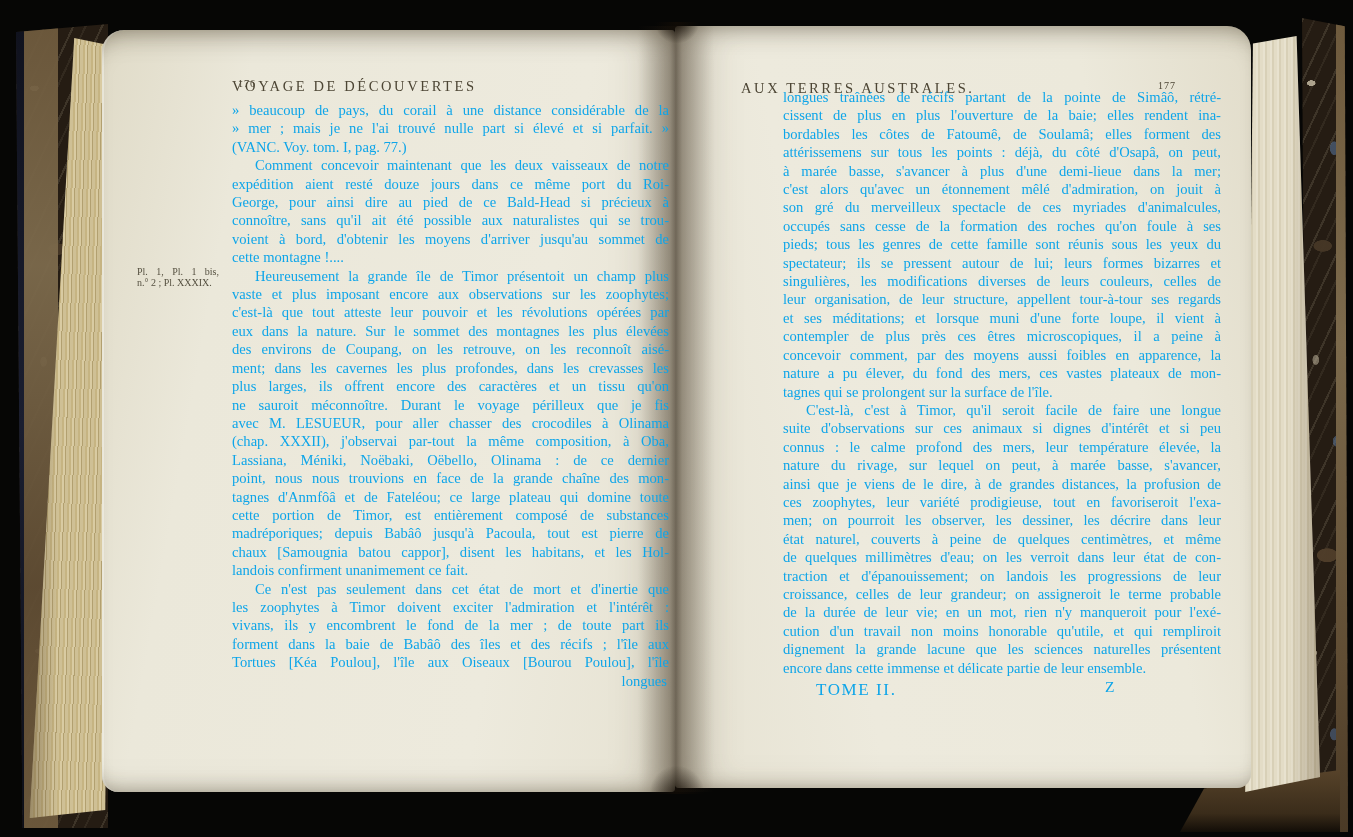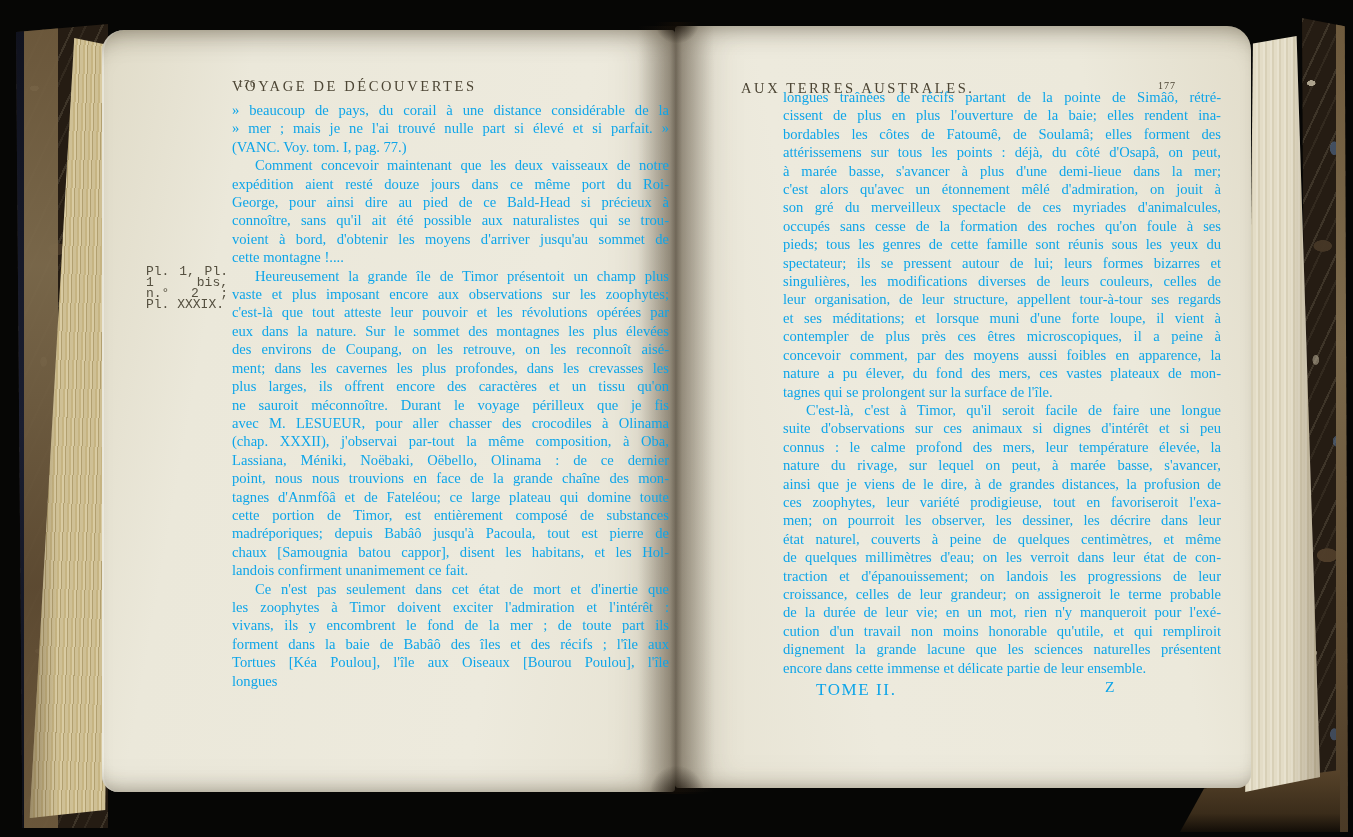--- a/index.html
+++ b/index.html
@@ -80,24 +80,24 @@
   .head-left .pnum{left:6px;}
   .head-right{left:741px;top:80px;}
   .head-right .pnum{right:2px;}
 
   .body-col{position:absolute;font-size:14.6px;line-height:18.4px;color:#0ea5e9;}
   .body-left{left:232px;top:101px;width:437px;}
   .body-right{left:741px;top:88px;width:438px;margin-left:42px;}
   .tline{text-align:justify;text-align-last:justify;}
   .tline.tlast{text-align-last:left;}
   .tline.tindent{text-indent:23px;}
-  .catchword{padding-right:2px;}
-
-  .margin-note{position:absolute;left:146px;top:266px;width:82px;text-align:right;
-    font-size:13px;line-height:11px;color:#555040;font-family:Liberation Mono, monospace;}
+  .catchword{text-align:right;padding-right:2px;}
+
+  .margin-note{position:absolute;left:137px;top:266px;width:82px;text-align:right;
+    font-size:10px;line-height:11px;color:#555040;}
 
   .footer-row{position:relative;height:19px;margin-top:1px;}
   .footer-row .tome{position:absolute;left:33px;top:3px;font-size:17px;letter-spacing:1.6px;}
   .footer-row .sig{position:absolute;left:322px;top:0;font-size:15.5px;letter-spacing:1px;}
 </style>
 </head>
 <body>
 
 <div class="scene">
 

